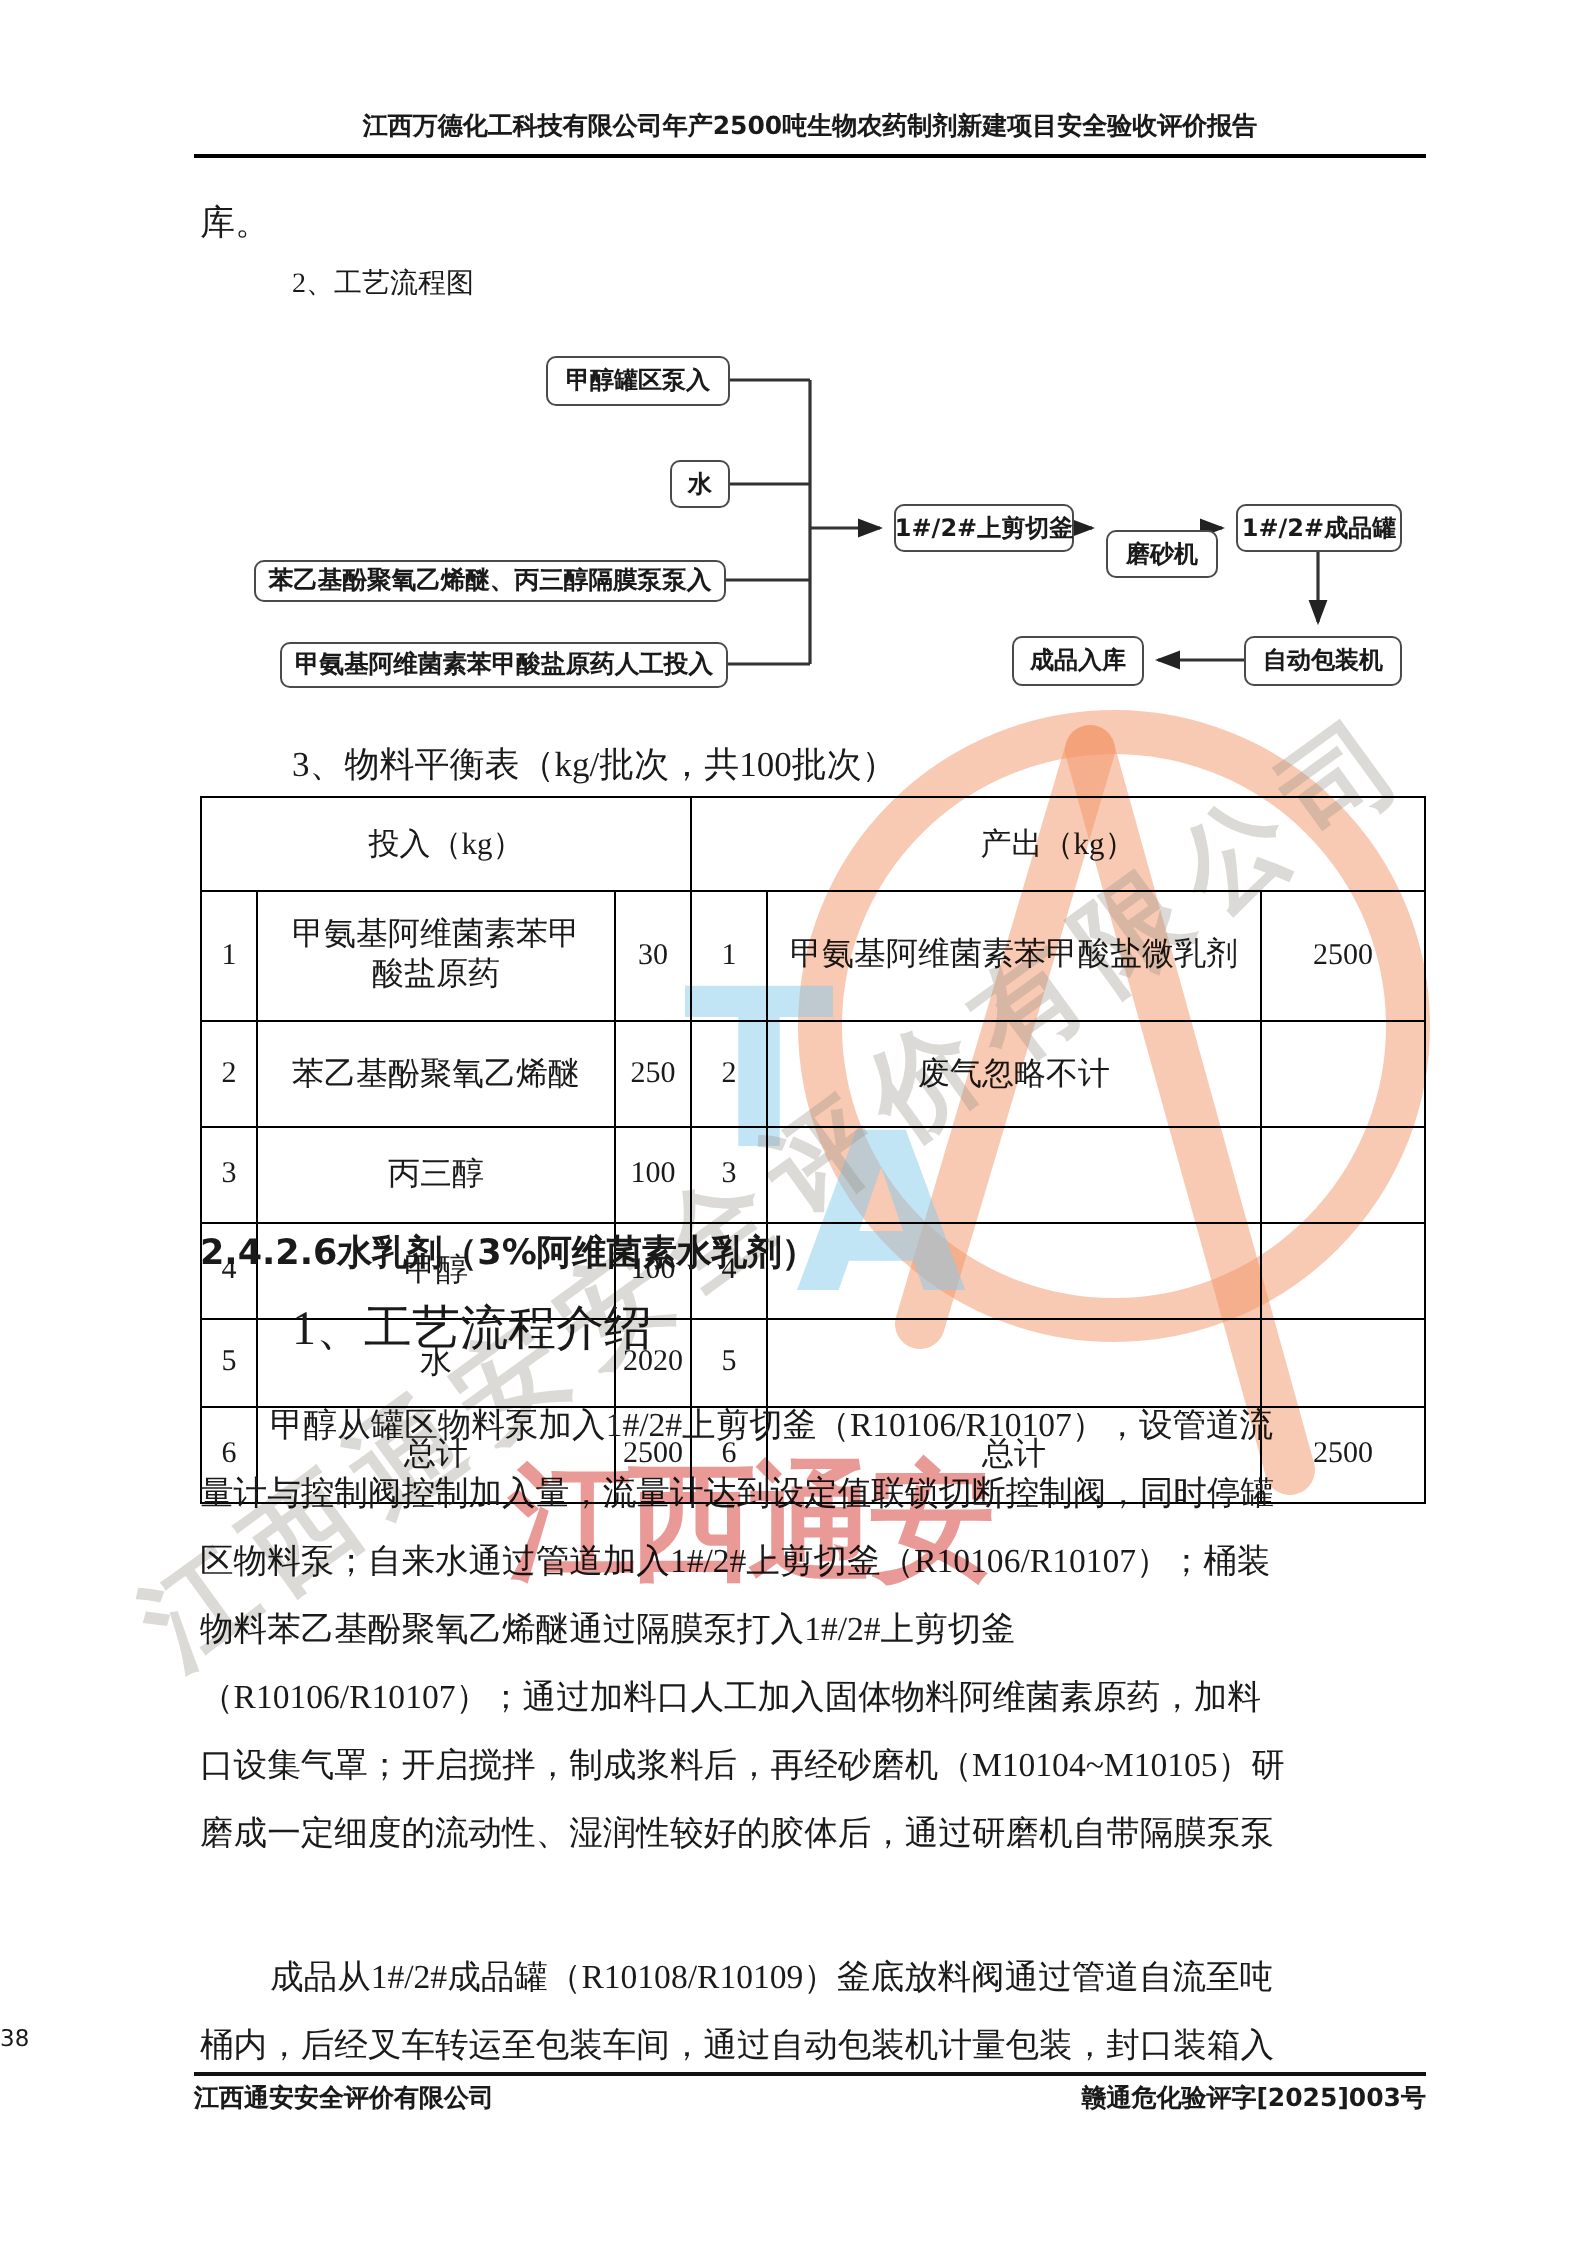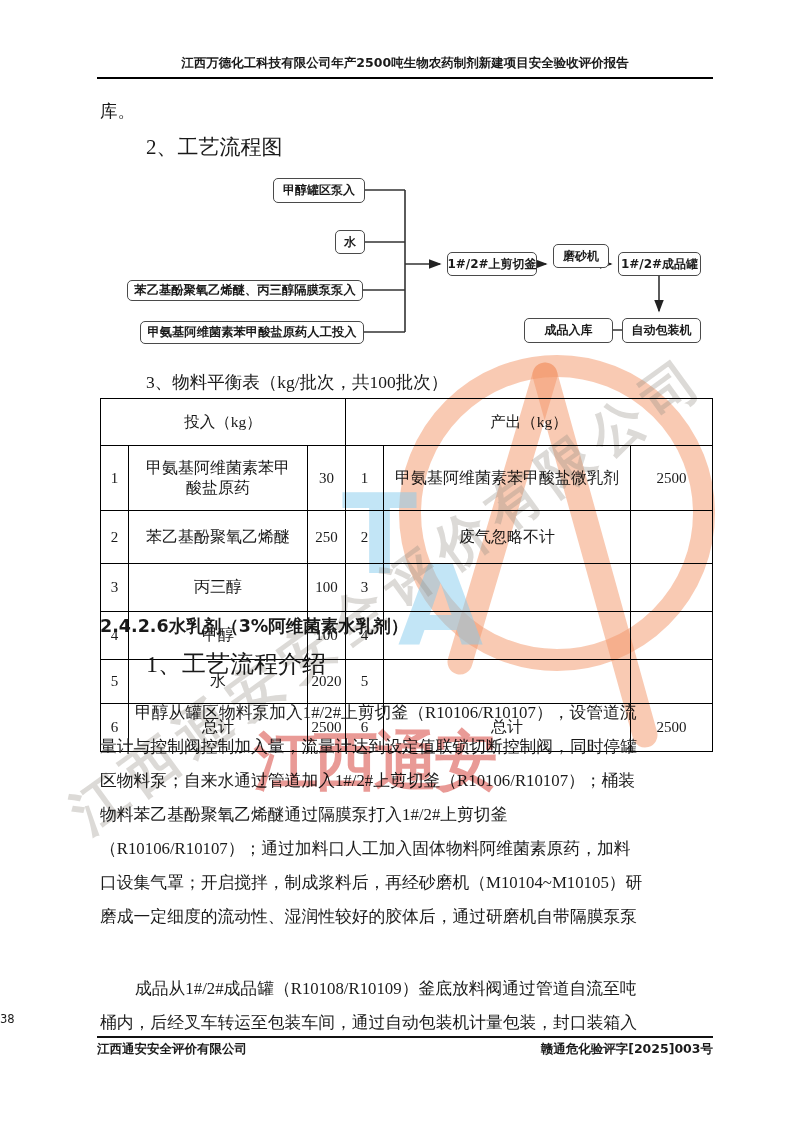--- a/index.html
+++ b/index.html
@@ -10,21 +10,21 @@
   }
   
   .doc-header {
     position:absolute; left:97px; top:55px; width:616px;
     text-align:center; font-size:12.5px; font-weight:bold;
     font-family:"DejaVu Sans", sans-serif;
     padding-bottom:5px; border-bottom:2.5px solid #000;
   }
   
   .intro-text { position:absolute; left:100px; top:99px; font-size:17.5px; }
-  .h-flow   { position:absolute; left:146px; top:133px; font-size:21px; }
+  .h-flow   { position:absolute; left:146px; top:133px; font-size:14px; }
   .h-table  { position:absolute; left:146px; top:370px; font-size:17.5px; }
   .h-section{ position:absolute; left:100px; top:614px; font-size:17.5px;
               font-weight:bold; font-family:"DejaVu Sans", sans-serif; }
   .h-intro  { position:absolute; left:146px; top:648px; font-size:24px; }
 
   .para { position:absolute; left:100px; width:616px; font-size:16.8px; }
   .para .line { height:34px; line-height:34px; white-space:nowrap; overflow:hidden; }
   .para .indent { padding-left:35px;margin-top:16px; }
   .para-1 { top:680px; }
   .para-2 { top:956px; }
@@ -35,24 +35,24 @@
     position:absolute; display:flex; align-items:center; justify-content:center;
     border:1.8px solid #4a4a4a; border-radius:5px; background:#fff;
     font-family:"DejaVu Sans", sans-serif; font-weight:bold; font-size:12px;
     white-space:nowrap; box-sizing:border-box;
   }
   .fb-methanol  { left:273px; top:178px; width:92px;  height:25px; }
   .fb-water     { left:335px; top:230px; width:30px;  height:24px; }
   .fb-emuls     { left:127px; top:280px; width:236px; height:21px; font-size:12.3px; }
   .fb-raw       { left:140px; top:321px; width:224px; height:23px; font-size:12.3px; }
   .fb-shear     { left:447px; top:252px; width:90px;  height:24px; }
-  .fb-mill      { left:553px; top:244px; width:56px;  height:24px; }
+  .fb-mill      { left:553px; top:265px; width:56px;  height:24px; }
   .fb-tank      { left:618px; top:252px; width:83px;  height:24px; }
   .fb-packer    { left:622px; top:318px; width:79px;  height:25px; }
-  .fb-warehouse { left:524px; top:318px; width:89px;  height:25px; }
+  .fb-warehouse { left:506px; top:318px; width:66px;  height:25px; }
 
   
   .mb-table {
     position:absolute; left:100px; top:398px; width:612px;
     border-collapse:collapse; table-layout:fixed;
     font-size:16px; text-align:center;
   }
   .mb-table td { border:1.6px solid #000; padding:10px 10px; overflow:hidden; }
   .mb-table .num { font-size:15px; padding:0 2px; }
   .mb-table .hdr-row td { height:26px; font-size:15.5px; }

